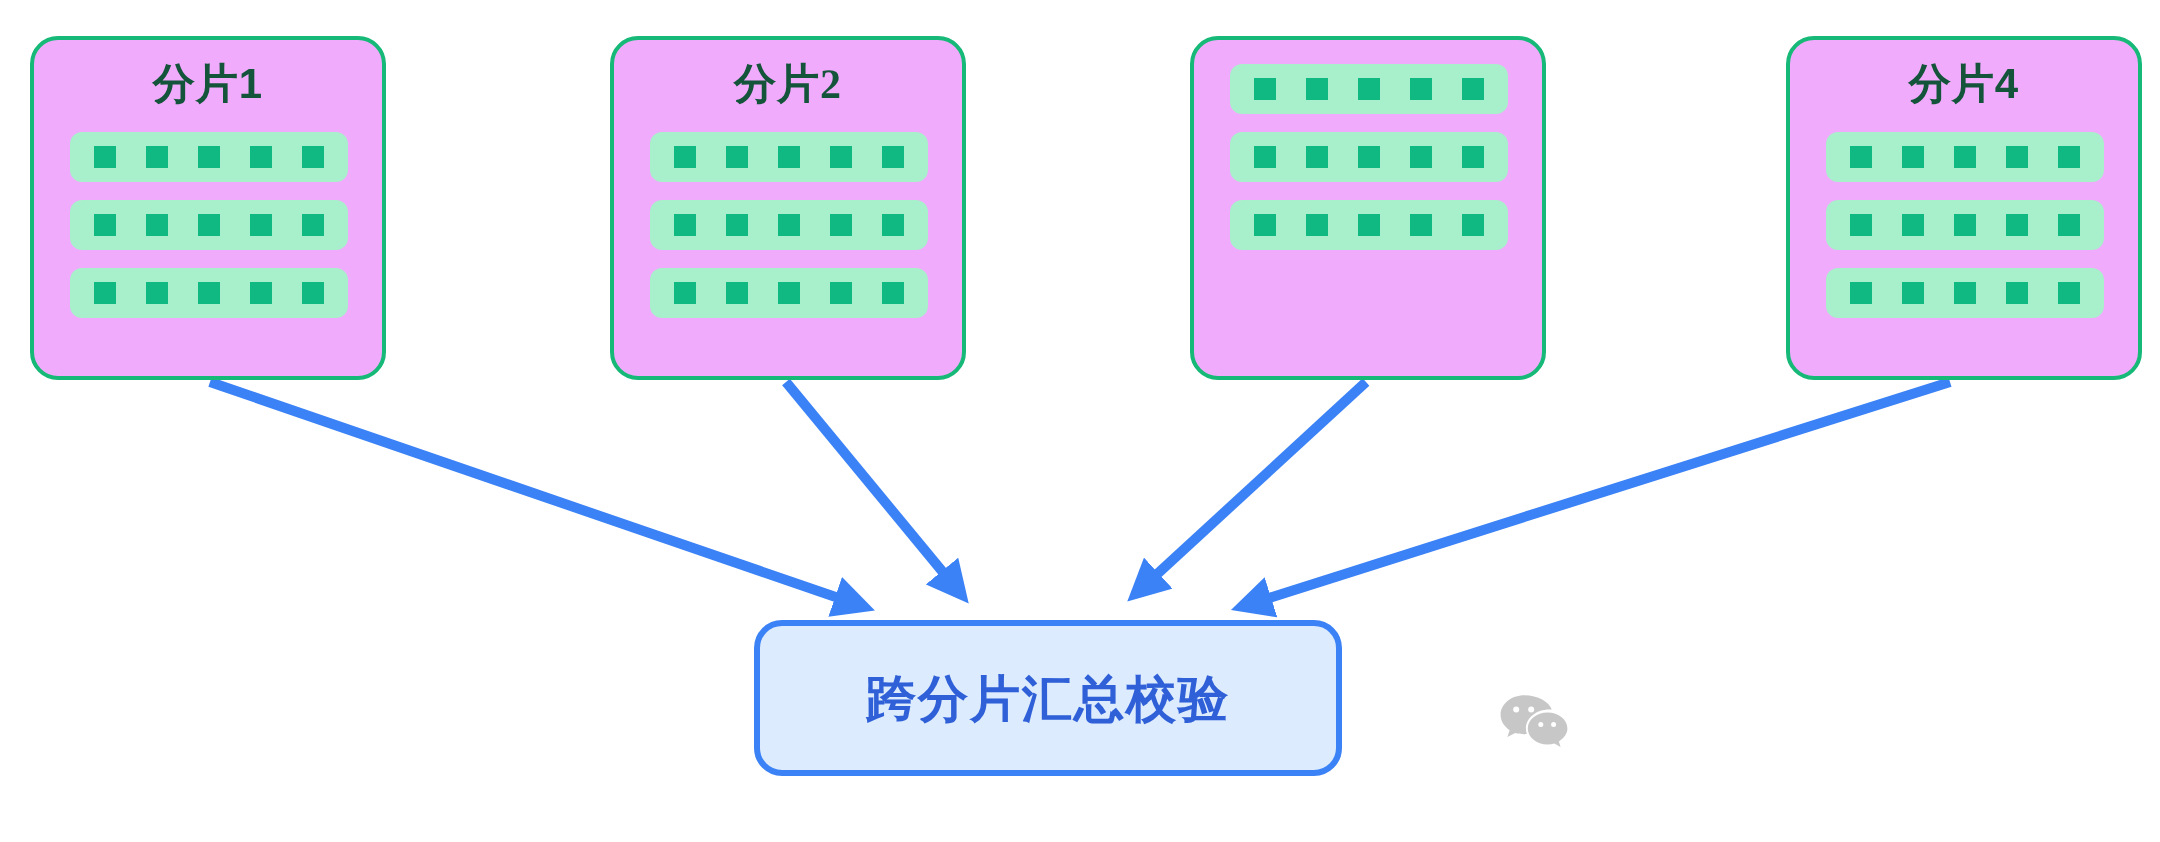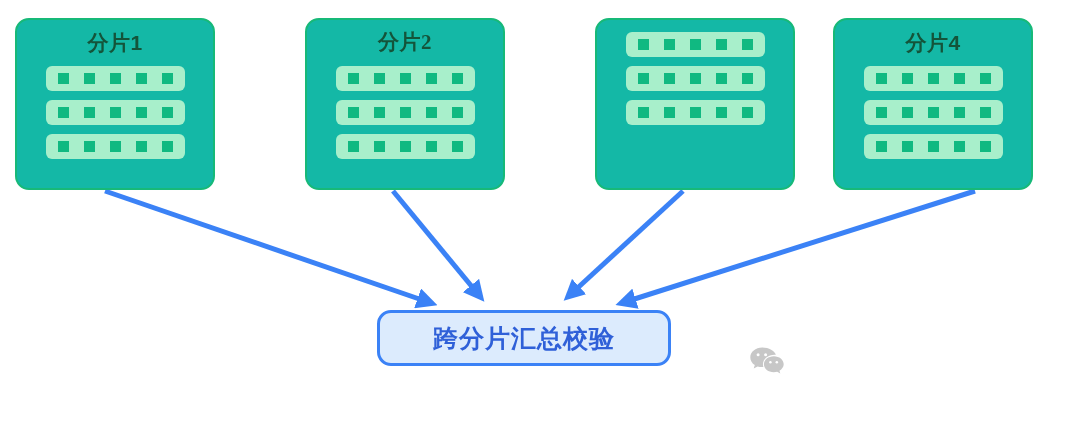--- a/index.html
+++ b/index.html
@@ -21,24 +21,24 @@
   #arrow-layer {
     position: absolute;
     left: 0;
     top: 0;
     width: 1080px;
     height: 421px;
   }
   
   .shard-box {
     position: absolute;
-    width: 200px;
+    width: 178px;
     height: 172px;
     box-sizing: border-box;
-    background: #14b8a6;
+    background: #f0abfc;
     border: 2.5px solid #17b978;
     border-radius: 14px;
     z-index: 3;
   }
   .shard-title {
     text-align: center;
     font-size: 21px;
     font-weight: bold;
     color: #14543a;
     margin-top: 11px;
@@ -66,21 +66,21 @@
     width: 11px;
     height: 11px;
     background: #10b981;
   }
   
   #aggregate-box {
     position: absolute;
     left: 377px;
     top: 310px;
     width: 294px;
-    height: 56px;
+    height: 78px;
     box-sizing: border-box;
     background: #dcebfd;
     border: 3px solid #3b82f6;
     border-radius: 14px;
     display: flex;
     align-items: center;
     justify-content: center;
     z-index: 4;
   }
   #aggregate-label {
@@ -198,21 +198,21 @@
       <div class="shard-row">
         <span class="cell"></span>
         <span class="cell"></span>
         <span class="cell"></span>
         <span class="cell"></span>
         <span class="cell"></span>
       </div>
     </div>
   </div>
 
-  <div class="shard-box" style="left:833px; top:18px;">
+  <div class="shard-box" style="left:893px; top:18px;">
     <div class="shard-title">分片4</div>
     <div class="shard-rows">
       <div class="shard-row">
         <span class="cell"></span>
         <span class="cell"></span>
         <span class="cell"></span>
         <span class="cell"></span>
         <span class="cell"></span>
       </div>
       <div class="shard-row">

